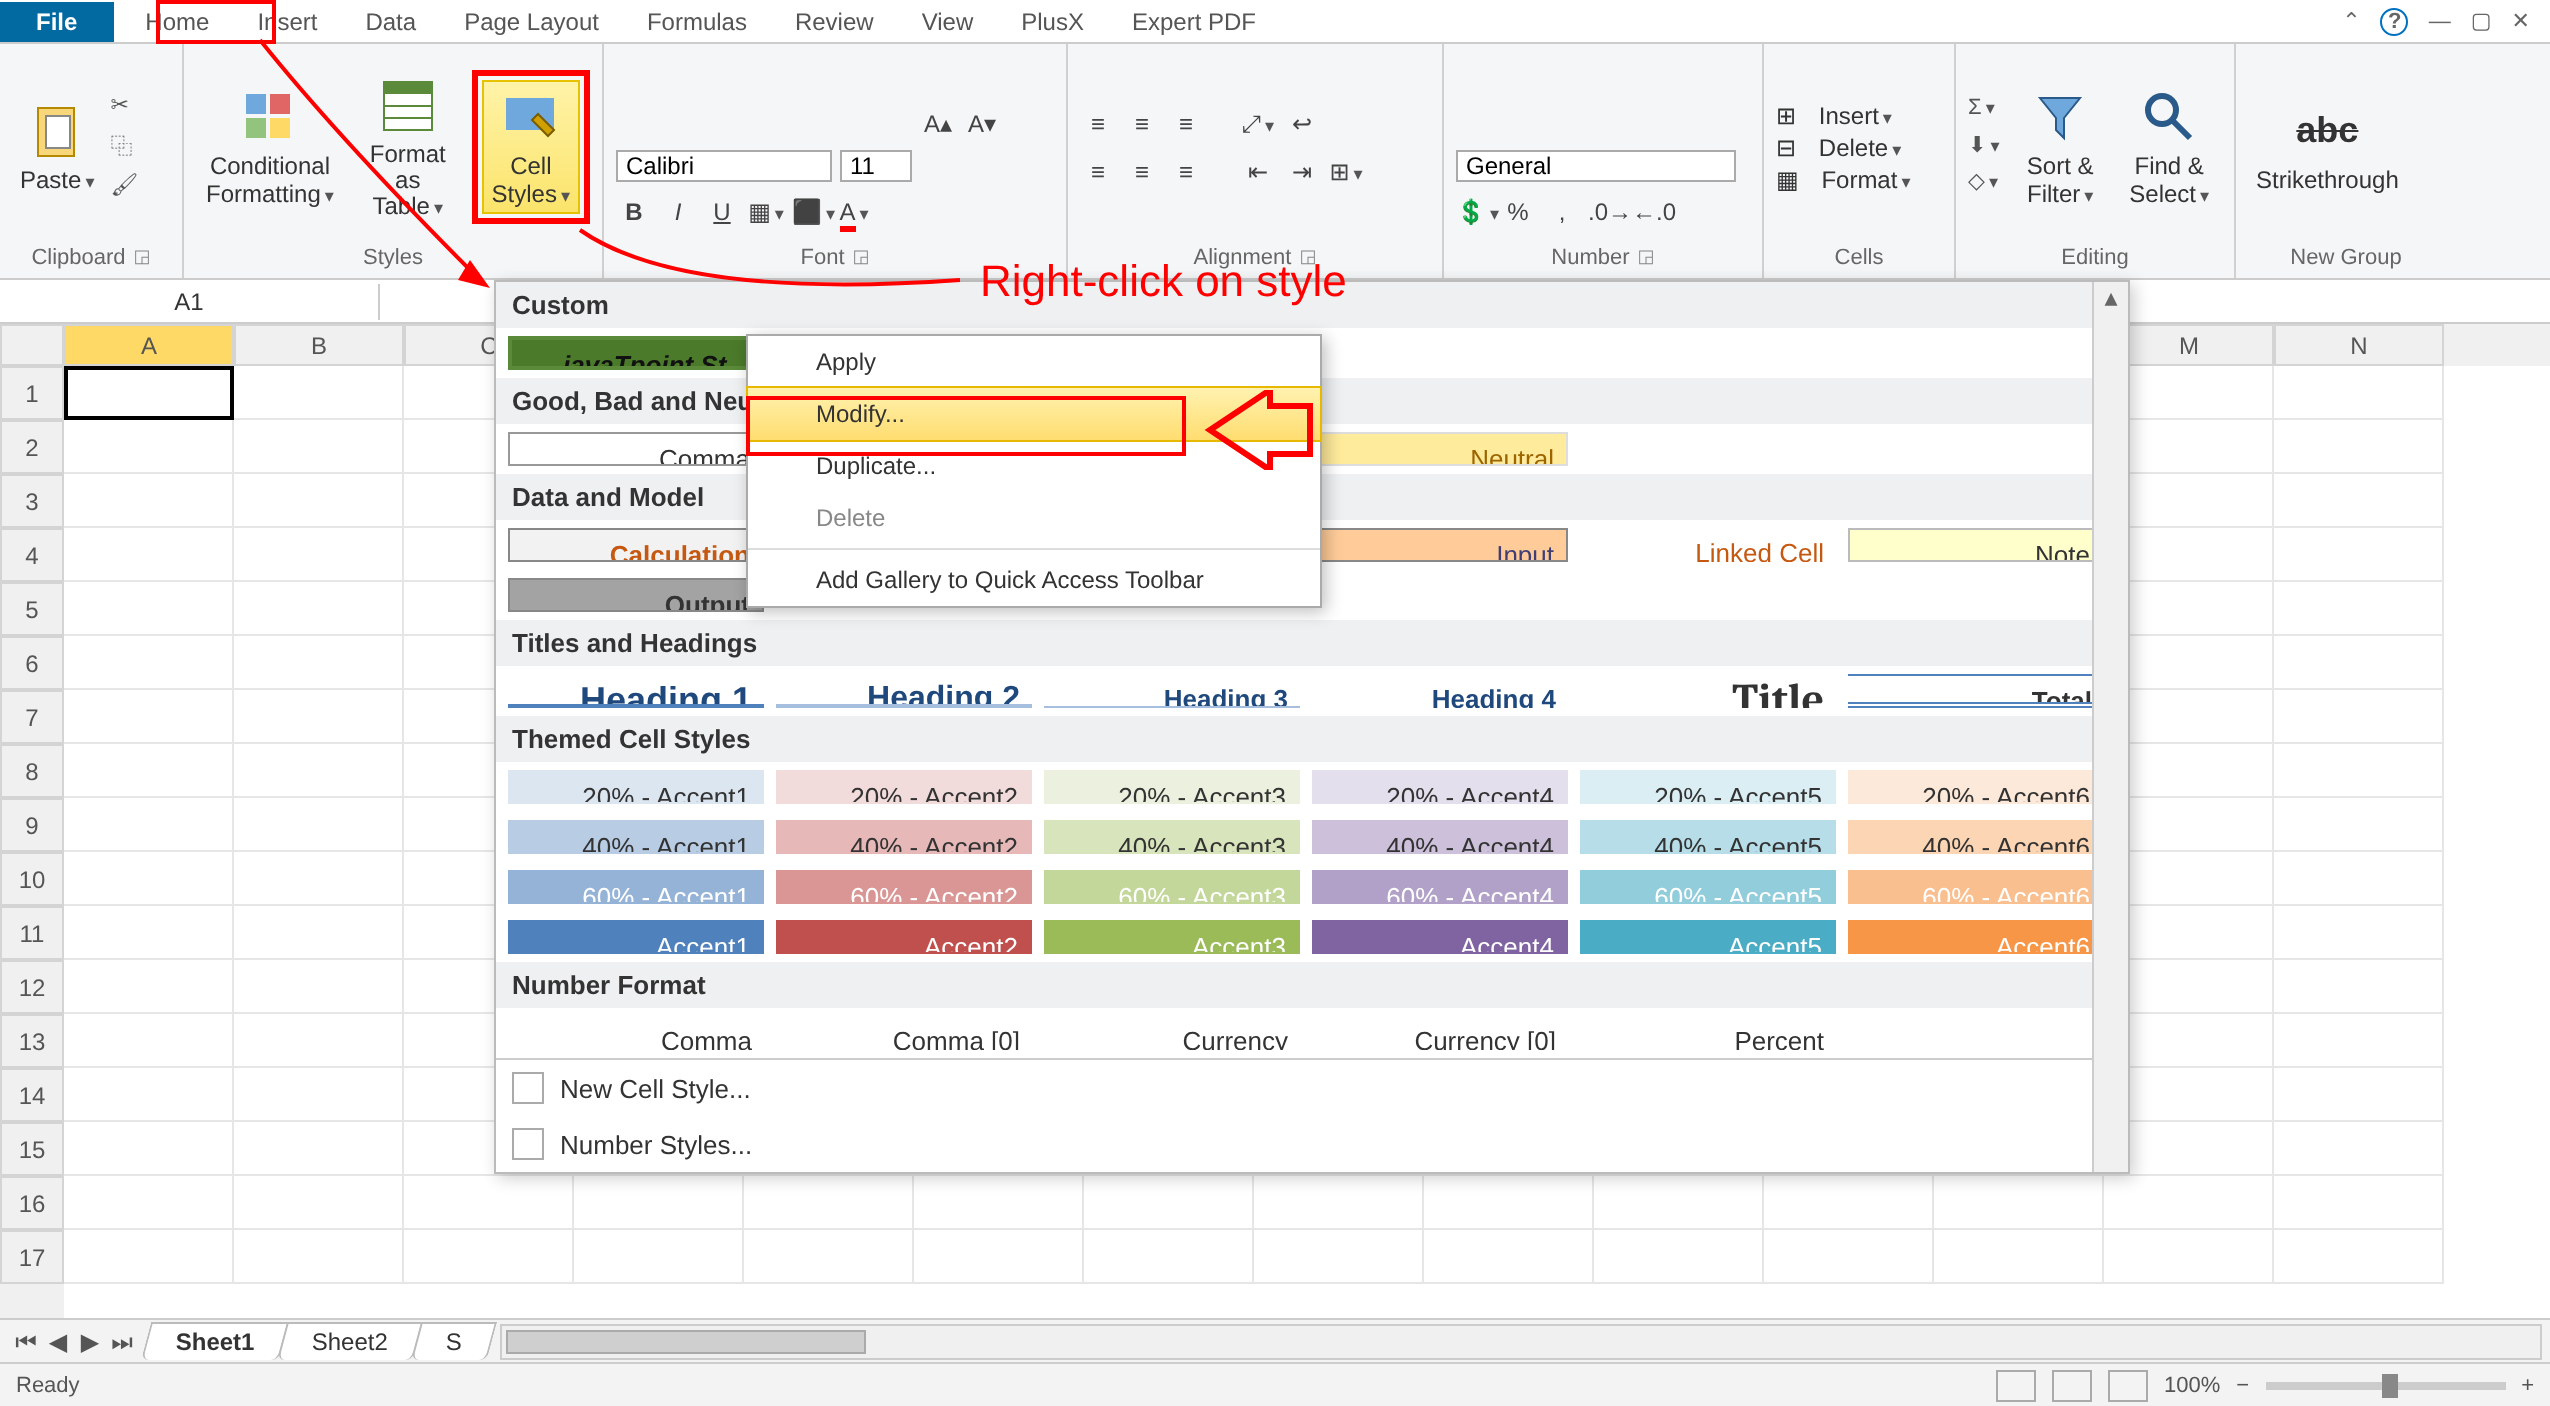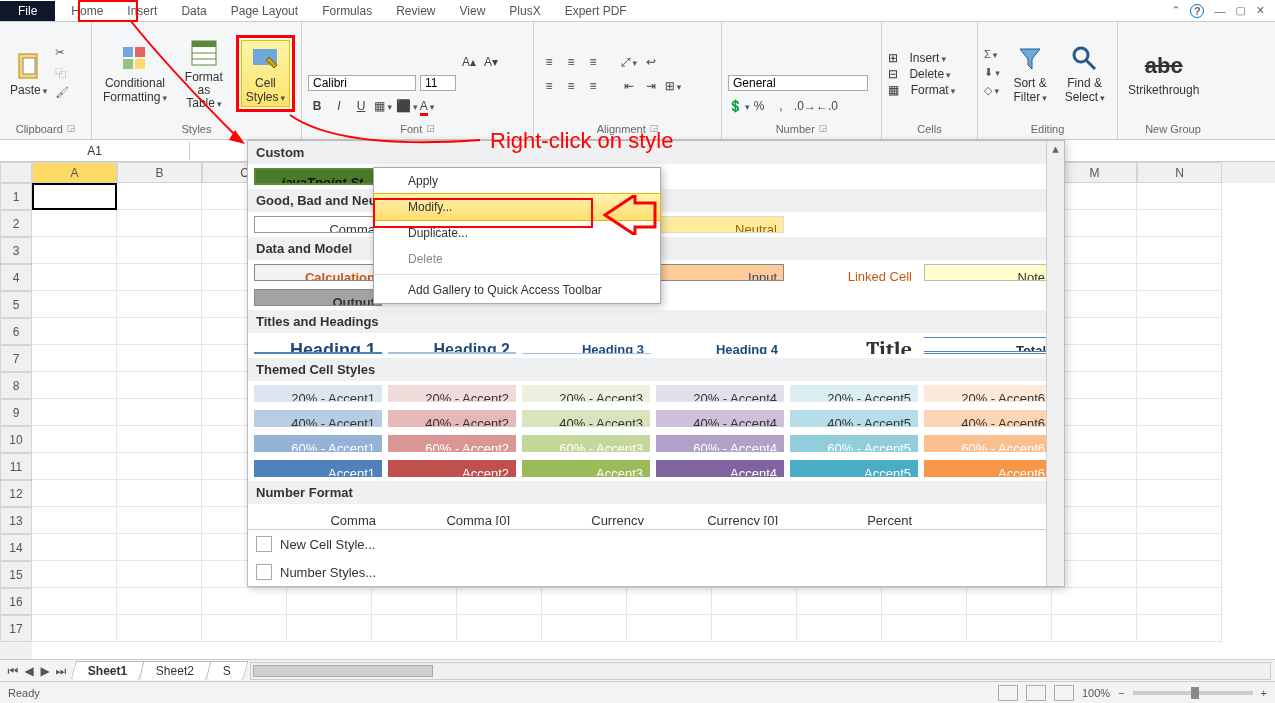--- a/index.html
+++ b/index.html
@@ -1,19 +1,19 @@
 <!DOCTYPE html>
 <html><head>
 <meta charset="utf-8">
 <style>
 * { margin:0; padding:0; box-sizing:border-box; font-family:'Segoe UI',Tahoma,sans-serif; }
 body { width:1275px; height:703px; background:#fff; overflow:hidden; font-size:12px; color:#333; position:relative; }
 .tabs { display:flex; height:22px; border-bottom:1px solid #ccc; align-items:center; }
 .tab { padding:2px 12px; cursor:pointer; color:#555; }
-.tab.file { background:#0f172a; color:#fff; padding:3px 18px; margin-right:4px; }
+.tab.file { background:#0369a1; color:#fff; padding:3px 18px; margin-right:4px;font-weight:bold; }
 .tab-home-hilite { position:absolute; left:78px; top:0; width:60px; height:22px; border:2px solid red; pointer-events:none; }
 .win-icons { margin-left:auto; display:flex; gap:10px; padding-right:10px; align-items:center; }
 .win-icons span { font-size:11px; color:#666; cursor:pointer; }
 .help-icon { color:#0070c0; font-weight:bold; border:1px solid #0070c0; border-radius:50%; width:14px; height:14px; display:flex; align-items:center; justify-content:center; font-size:10px; }
 
 .ribbon { display:flex; height:118px; border-bottom:1px solid #ccc; background:#f5f6f7; }
 .grp { border-right:1px solid #d0d0d0; display:flex; flex-direction:column; padding:2px 6px; }
 .grp-body { flex:1; display:flex; align-items:center; gap:4px; }
 .grp-lbl { text-align:center; font-size:11px; color:#666; padding-bottom:2px; display:flex; justify-content:center; gap:4px; }
 .grp-lbl .dlg { font-size:9px; color:#888; }
@@ -288,21 +288,21 @@
     </div>
     <div class="grp-lbl">
         <span>Editing</span>
       </div>
   </div>
 
   <div class="grp" style="width:110px;border-right:none">
     <div class="grp-body">
       <div class="vbtn">
         <span class="ic">
-            <span style="font-size:22px;font-weight:bold;text-decoration:line-through">abc</span>
+            <span style="font-size:18px;font-weight:bold;text-decoration:line-through">abc</span>
           </span>
         <span>Strikethrough</span>
       </div>
     </div>
     <div class="grp-lbl">
         <span>New Group</span>
       </div>
   </div>
 </div>
 

